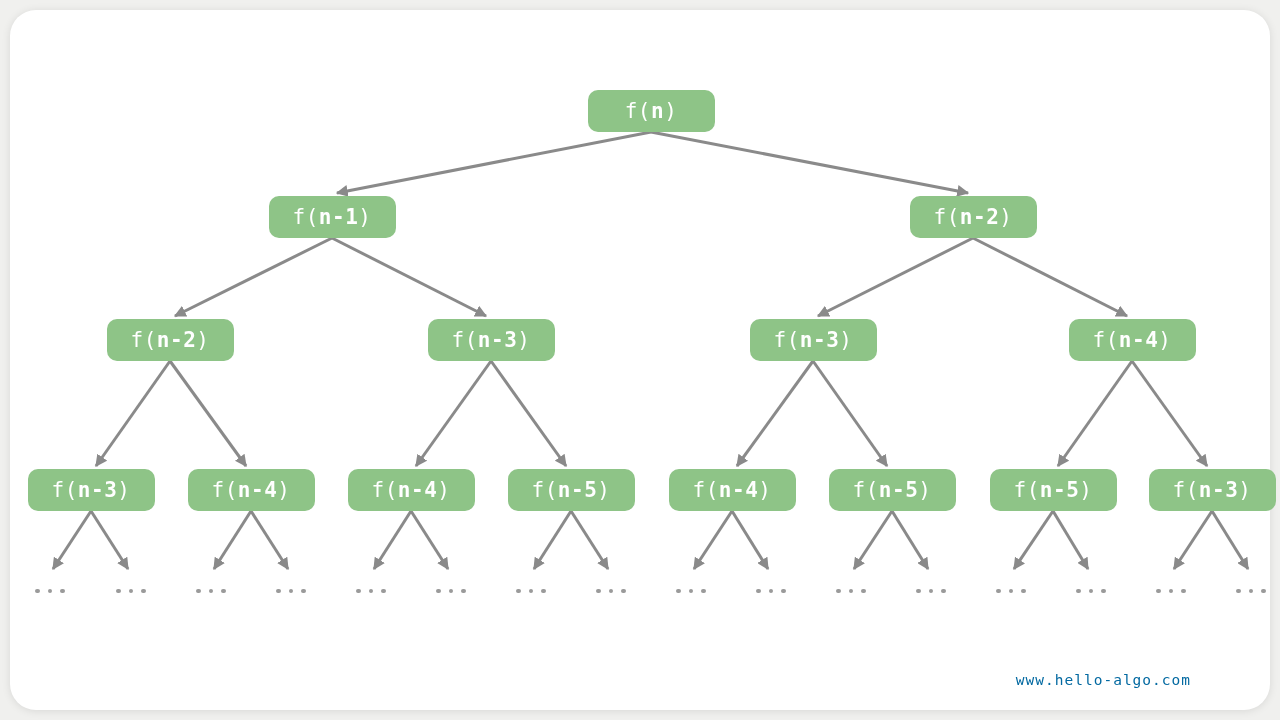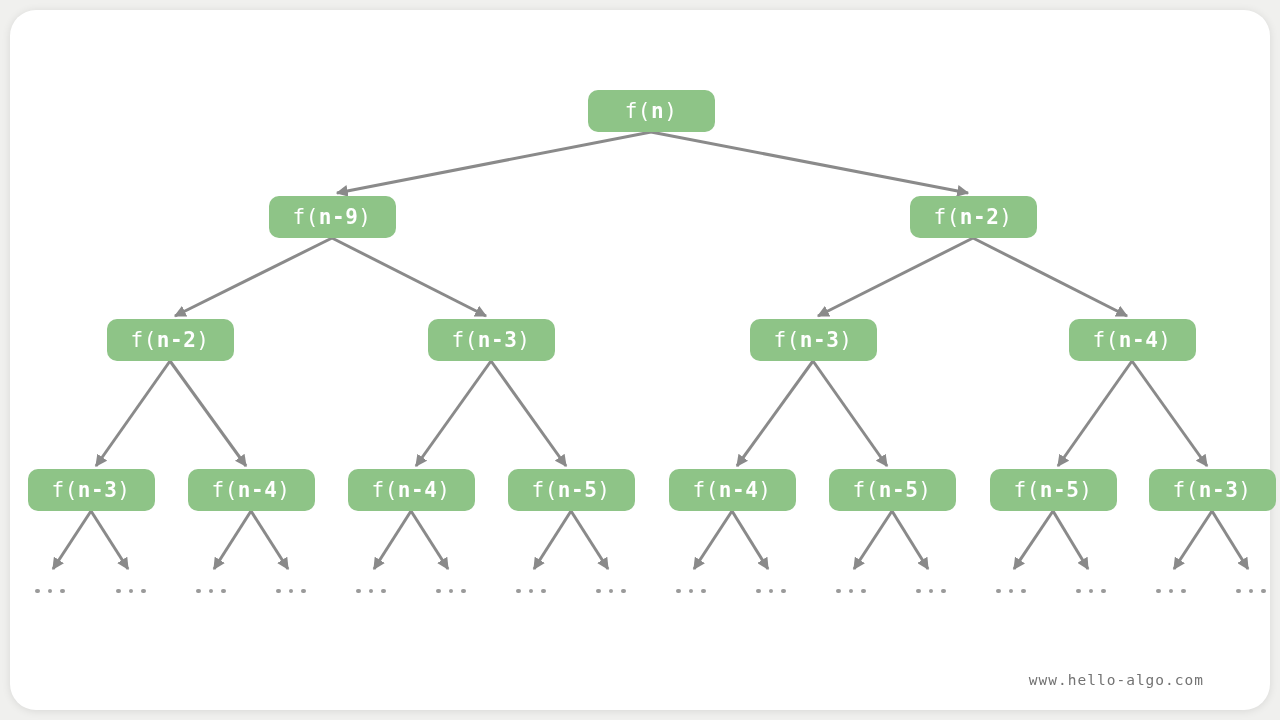--- a/index.html
+++ b/index.html
@@ -23,22 +23,22 @@
     letter-spacing:0.5px;
     box-sizing:border-box;
   }
   .node .arg{font-weight:bold;}
   .dots{
     position:absolute;display:flex;gap:8px;align-items:center;justify-content:center;
     width:32px;height:10px;transform:translate(-16px,-5px);
   }
   .dots i{width:4.5px;height:4.5px;border-radius:50%;display:block;}
   .watermark{
-    position:absolute;right:66px;bottom:22px;
-    font-size:14.5px;letter-spacing:1px;color:#737373;
+    position:absolute;right:79px;bottom:22px;
+    font-size:14.5px;letter-spacing:1px;color:#0369a1;
   }
 </style>
 </head>
 <body>
 
 <div class="card">
   <svg id="edge-layer" viewBox="0 0 1280 720" xmlns="http://www.w3.org/2000/svg">
       <defs>
         <marker id="ah" viewBox="0 0 10 10" refX="9" refY="5" markerWidth="4" markerHeight="4" orient="auto-start-reverse" markerUnits="strokeWidth">
           <path d="M0,0 L10,5 L0,10 z" fill="#8a8a8a"></path>
@@ -76,21 +76,21 @@
       <line x1="1202" y1="501" x2="1238" y2="559" stroke="#8a8a8a" stroke-width="3" marker-end="url(#ah)"></line>
     </svg>
   <div id="node-layer">
       <div class="node" style="left: 577.5px; top: 80px; background: rgb(142, 196, 135); color: rgb(255, 255, 255);">
         <span>f(</span>
         <span class="arg">n</span>
         <span>)</span>
       </div>
       <div class="node" style="left: 258.5px; top: 186px; background: rgb(142, 196, 135); color: rgb(255, 255, 255);">
         <span>f(</span>
-        <span class="arg">n-9</span>
+        <span class="arg">n-1</span>
         <span>)</span>
       </div>
       <div class="node" style="left: 899.5px; top: 186px; background: rgb(142, 196, 135); color: rgb(255, 255, 255);">
         <span>f(</span>
         <span class="arg">n-2</span>
         <span>)</span>
       </div>
       <div class="node" style="left: 96.5px; top: 309px; background: rgb(142, 196, 135); color: rgb(255, 255, 255);">
         <span>f(</span>
         <span class="arg">n-2</span>

